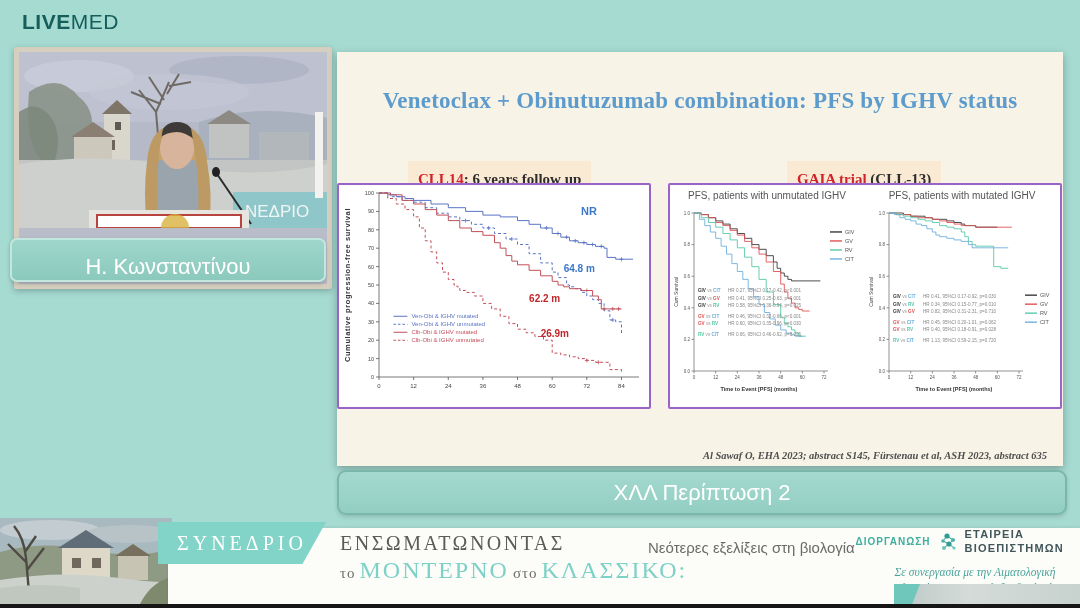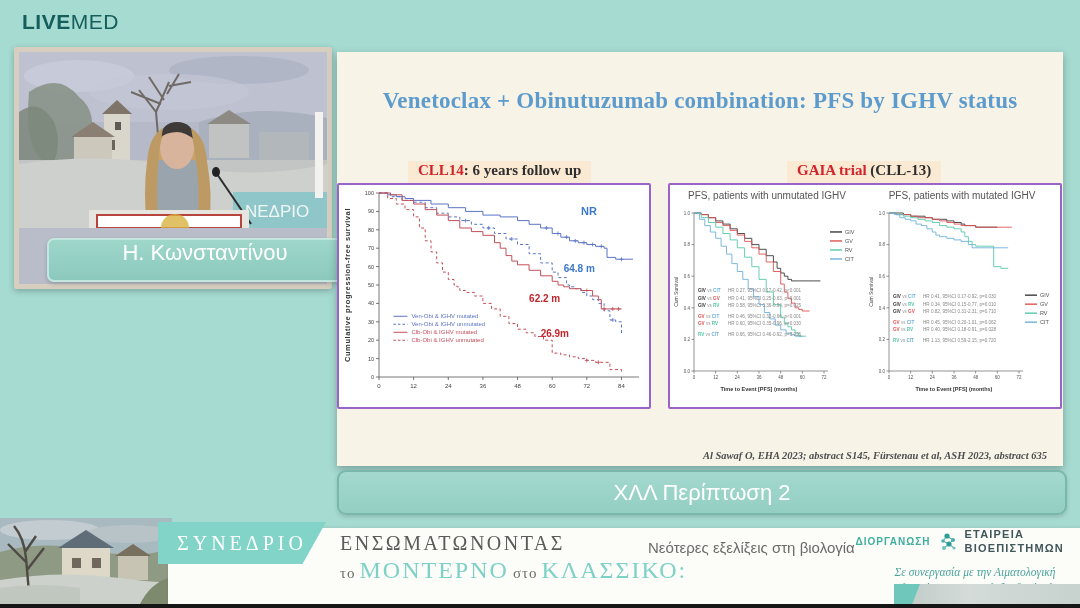--- a/index.html
+++ b/index.html
@@ -18,36 +18,36 @@
     background:#d6cfc0;border-radius:2px;
     box-shadow:0 2px 6px rgba(0,0,0,.25);
   }
   .webcam .video{position:absolute;left:5px;top:5px;right:5px;bottom:5px;overflow:hidden;background:#b9bcc9;}
   
   .nameplate{
     position:absolute;left:10px;top:238px;width:312px;height:40px;
     background:linear-gradient(180deg,#9ed6ca,#8cc9bd);
     border:2px solid #c2e7de;border-radius:7px;
     box-shadow:0 2px 4px rgba(0,0,0,.18);
-    display:flex;align-items:flex-start;justify-content:center;
-    color:#ffffff;font-size:22px;margin-left:37px;
+    display:flex;align-items:flex-end;justify-content:center;
+    color:#ffffff;font-size:22px;
   }
   
   .slide{
     position:absolute;left:337px;top:52px;width:726px;height:414px;
     background:#f7f3e7;border-radius:0;
     box-shadow:0 3px 8px rgba(0,0,0,.28);
   }
   .slide-title{
     position:absolute;left:0;right:0;top:36px;text-align:center;
     font-family:"Liberation Serif",serif;font-weight:700;
     font-size:23px;color:#5d9bcd;letter-spacing:.2px;
   }
   .chart-label{
-    position:absolute;top:109px;height:20px;padding:1px 10px 2px 10px;
+    position:absolute;top:109px;height:20px;padding:10px 10px 2px 10px;
     background:#fbead3;font-family:"Liberation Serif",serif;
     font-size:15px;font-weight:700;color:#2e2e2e;white-space:nowrap;
   }
   .chart-label .hl{color:#d2232a;}
   .frame{
     position:absolute;top:131px;background:#ffffff;
     border:2px solid #9a63c9;border-radius:2px;
   }
   #frame-cll14{left:0;width:310px;height:222px;}
   #frame-gaia{left:331px;width:390px;height:222px;display:flex;}

